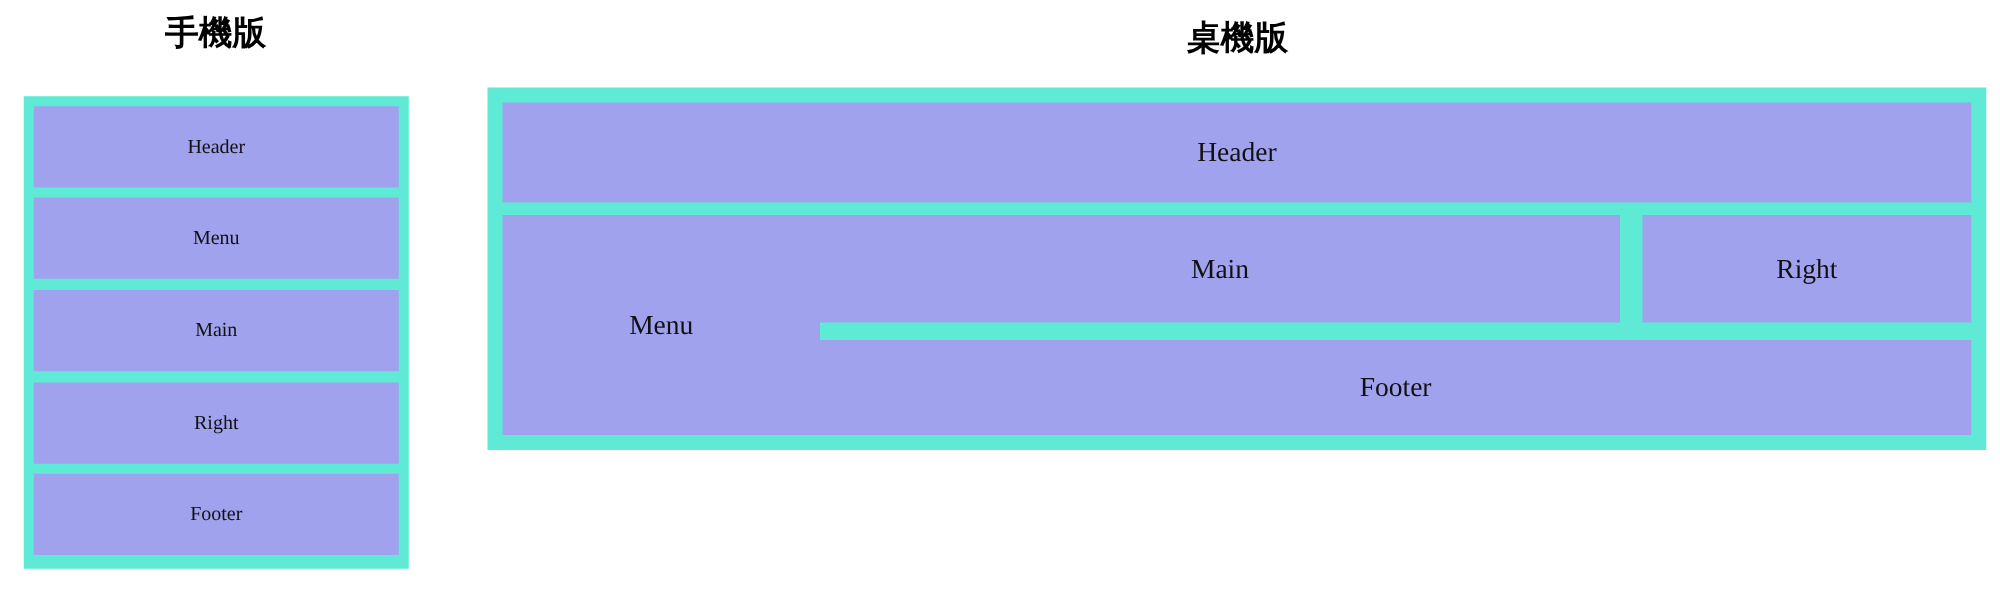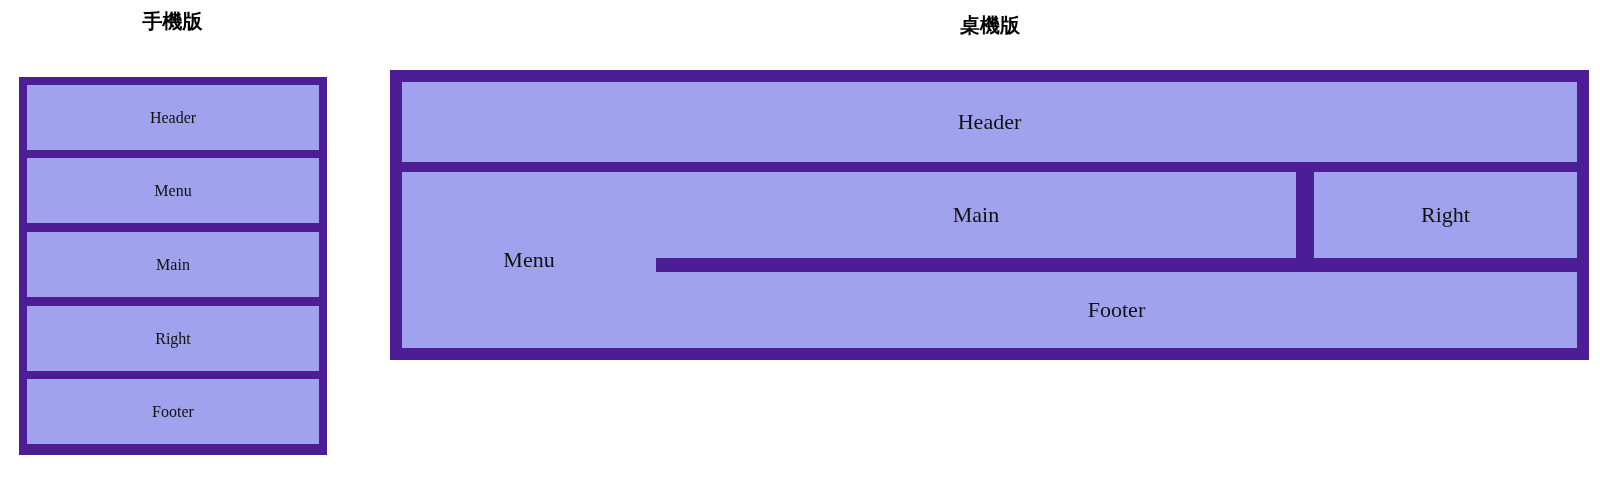--- a/index.html
+++ b/index.html
@@ -14,42 +14,42 @@
     font-family: "Liberation Sans", sans-serif;
     overflow: hidden;
     position: relative;
   }
 
   
   .panel-title {
     position: absolute;
     font-family: Liberation Mono, monospace;
     font-weight: bold;
-    font-size: 20px;
+    font-size: 27px;
     color: #000000;
     white-space: nowrap;
     letter-spacing: 0px;
   }
   #mobile-title {
     left: 0px;
     top: 8px;
     width: 345px;
     text-align: center;
   }
   #desktop-title {
     left: 390px;
     top: 12px;
     width: 1200px;
     text-align: center;
   }
 
   
   .wire-container {
     position: absolute;
-    background: #4c1d95;
+    background: #5eead4;
     box-sizing: border-box;
   }
   .wire-box {
     position: absolute;
     background: #a0a2ee;
     box-sizing: border-box;
     display: flex;
     align-items: center;
     justify-content: center;
     color: #111111;

